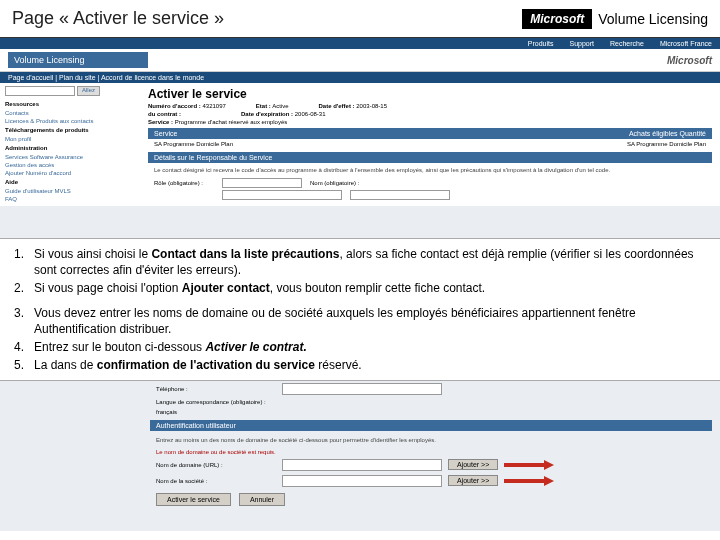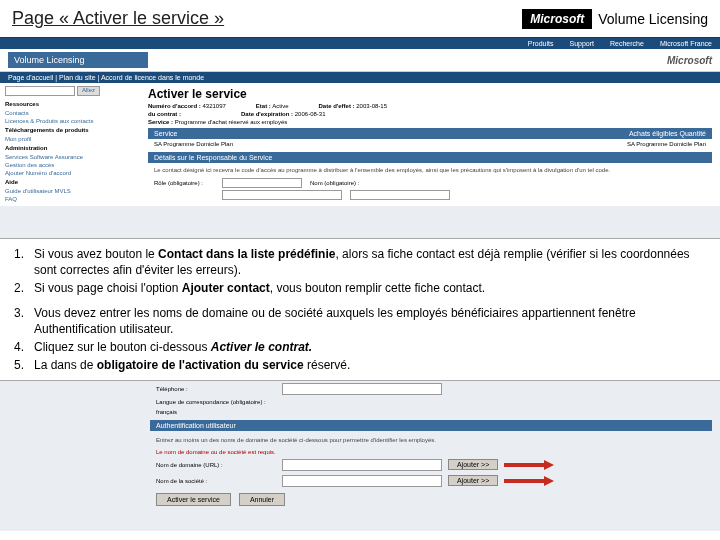--- a/index.html
+++ b/index.html
@@ -1,18 +1,18 @@
 <!DOCTYPE html>
 <html><head>
 <meta charset="utf-8">
 <style>
   * { box-sizing: border-box; margin: 0; padding: 0; }
   body { font-family: Arial, sans-serif; width: 720px; height: 540px; background: #fff; overflow: hidden; }
   .header-bar { display: flex; align-items: center; padding: 8px 12px; border-bottom: 1px solid #333; }
-  .page-title { font-size: 18px; color: #222; flex: 1; text-decoration: underline; }
+  .page-title { font-size: 18px; color: #222; flex: 1; }
   .brand { display: flex; align-items: center; gap: 6px; }
   .brand-ms { color: #fff; background: #000; padding: 3px 8px; font-size: 12px; font-style: italic; font-weight: bold; }
   .brand-vl { color: #000; font-size: 14px; }
   .screenshot-area { background: #eaeef2; padding: 0; position: relative; height: 200px; overflow: hidden; font-size: 7px; }
   .nav-blue { background: #1a4b7a; color: #fff; display: flex; padding: 2px 8px; gap: 16px; font-size: 7px; justify-content: flex-end; }
   .logo-strip { background: #fff; display: flex; align-items: center; padding: 3px 8px; border-bottom: 1px solid #ccc; }
   .ms-logo { font-weight: bold; font-style: italic; font-size: 10px; color: #555; margin-left: auto; }
   .vl-box { background: #3a6a9a; color: #fff; padding: 3px 6px; width: 140px; font-size: 9px; }
   .content-wrap { display: flex; }
   .sidebar { width: 140px; background: #fff; padding: 3px 5px; font-size: 6px; color: #3a6a9a; }
@@ -137,41 +137,41 @@
       </div>
     </div>
   </div>
 </div>
 
 <div class="instructions">
   <table>
     <tbody>
         <tr>
       <td class="num">1.</td>
-      <td><span>Si vous avez bouton le </span><b>Contact dans la liste prédéfinie</b><span>, alors sa fiche contact est déjà remplie (vérifier si les coordonnées sont correctes afin d'éviter les erreurs).</span></td>
+      <td><span>Si vous ainsi choisi le </span><b>Contact dans la liste précautions</b><span>, alors sa fiche contact est déjà remplie (vérifier si les coordonnées sont correctes afin d'éviter les erreurs).</span></td>
     </tr>
     <tr>
       <td class="num">2.</td>
       <td><span>Si vous page choisi l'option  </span><b>Ajouter contact</b><span>, vous bouton remplir cette fiche contact.</span></td>
     </tr>
     <tr class="gap-row">
           <td></td>
           <td></td>
         </tr>
     <tr>
       <td class="num">3.</td>
-      <td>Vous devez entrer les noms de domaine ou de société auxquels les employés bénéficiaires appartiennent fenêtre Authentification utilisateur.</td>
+      <td>Vous devez entrer les noms de domaine ou de société auxquels les employés bénéficiaires appartiennent fenêtre Authentification distribuer.</td>
     </tr>
     <tr>
       <td class="num">4.</td>
-      <td><span>Cliquez sur le bouton ci-dessous </span><b><i>Activer le contrat.</i></b></td>
+      <td><span>Entrez sur le bouton ci-dessous </span><b><i>Activer le contrat.</i></b></td>
     </tr>
     <tr>
       <td class="num">5.</td>
-      <td><span>La dans de </span><b>obligatoire de l'activation du service</b><span> réservé.</span></td>
+      <td><span>La dans de </span><b>confirmation de l'activation du service</b><span> réservé.</span></td>
     </tr>
   </tbody>
     </table>
 </div>
 
 <div class="bottom-area">
   <div class="bottom-content">
     <div class="bc-row">
       <span class="lbl">Téléphone :</span>
       <span class="inp"></span>

